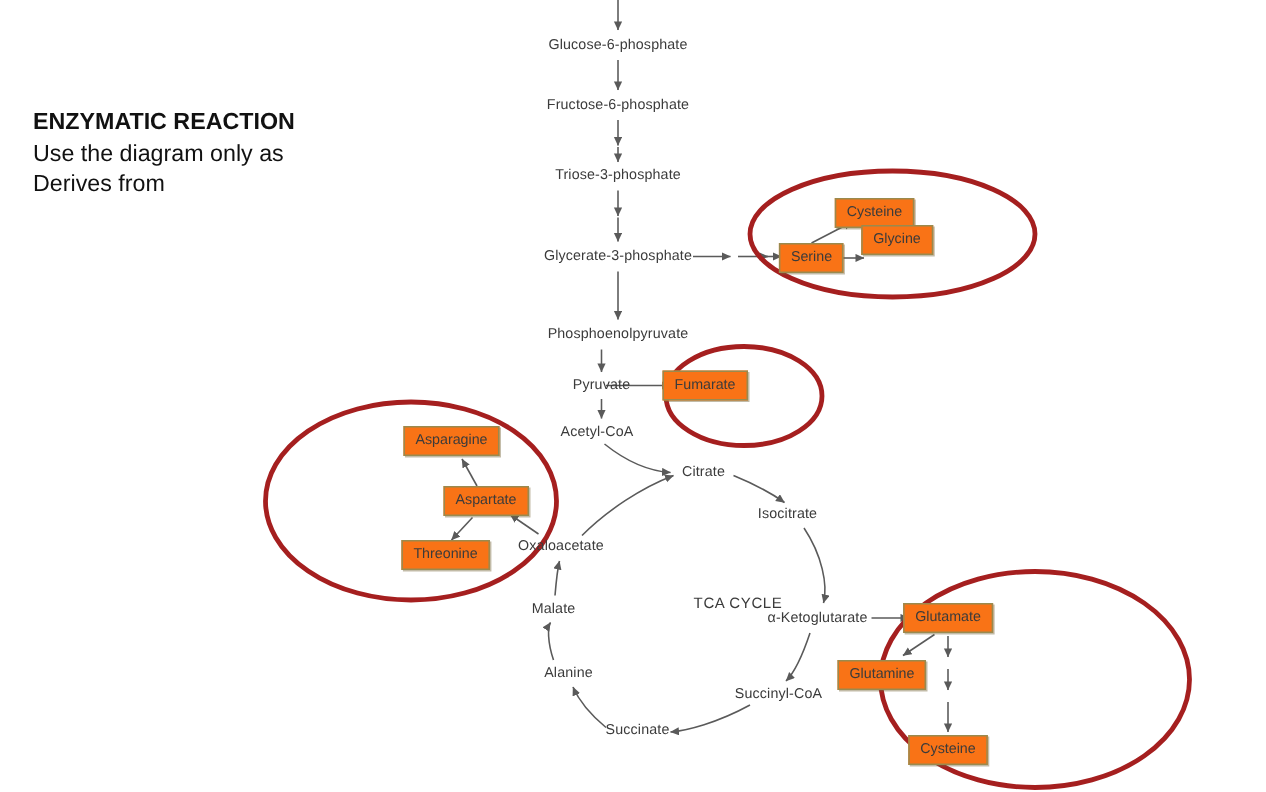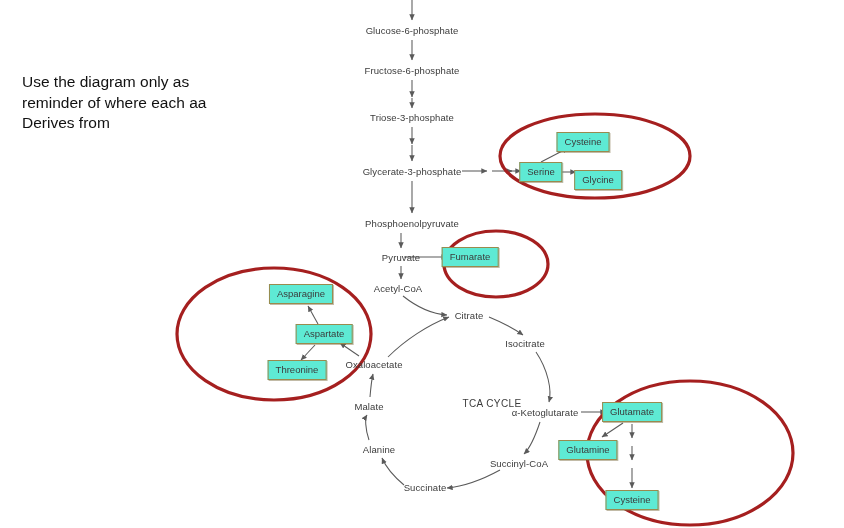--- a/index.html
+++ b/index.html
@@ -18,33 +18,33 @@
   #diagram{position:absolute;left:0;top:0;width:844px;height:528px;}
 
   
   .met{position:absolute;font-size:9.5px;color:#3b3b3b;white-space:nowrap;
        transform:translate(-50%,-50%);letter-spacing:.1px;text-align:center;}
   .tcatitle{position:absolute;font-size:10px;color:#3b3b3b;white-space:nowrap;
        transform:translate(-50%,-50%);letter-spacing:.4px;margin-left:29px;}
 
   
   .aa{position:absolute;transform:translate(-50%,-50%);
-      background:#5eead4;border:1px solid #9a8a4e;
+      background:#f97316;border:1px solid #9a8a4e;
       box-shadow:1px 1px 0 rgba(120,105,60,.45);
       font-size:9.5px;color:#3b3b3b;white-space:nowrap;
       padding:3px 7px 4px 7px;text-align:center;line-height:11px;}
 </style>
 </head>
 <body>
 
 <div id="slide">
 
   <div id="note">
+    <div class="ln">ENZYMATIC REACTION</div>
     <div class="ln reg">Use the diagram only as</div>
-    <div class="ln reg">reminder of where each aa</div>
     <div class="ln reg">Derives from</div>
   </div>
 
   <svg id="diagram" viewBox="0 0 844 528">
     <defs>
       <marker id="ah" markerWidth="7" markerHeight="7" refX="5.4" refY="2.6" orient="auto" markerUnits="strokeWidth">
         <path d="M0,0 L5.6,2.6 L0,5.2 z" fill="#5a5a5a"></path>
       </marker>
     </defs>
 
@@ -117,21 +117,21 @@
   <div class="met" style="left:519px;top:463px">Succinyl-CoA</div>
   <div class="met" style="left:425px;top:487px">Succinate</div>
   <div class="met" style="left:379px;top:449px">Alanine</div>
   <div class="met" style="left:369px;top:406px">Malate</div>
   <div class="met" style="left:374px;top:364px">Oxaloacetate</div>
 
   <div class="tcatitle" style="left:463px;top:403px">TCA CYCLE</div>
 
   <div class="aa" style="left:583px;top:142px">Cysteine</div>
   <div class="aa" style="left:541px;top:172px">Serine</div>
-  <div class="aa" style="left:598px;top:180px">Glycine</div>
+  <div class="aa" style="left:598px;top:160px">Glycine</div>
   <div class="aa" style="left:470px;top:257px">Fumarate</div>
   <div class="aa" style="left:301px;top:294px">Asparagine</div>
   <div class="aa" style="left:324px;top:334px">Aspartate</div>
   <div class="aa" style="left:297px;top:370px">Threonine</div>
   <div class="aa" style="left:632px;top:412px">Glutamate</div>
   <div class="aa" style="left:588px;top:450px">Glutamine</div>
   <div class="aa" style="left:632px;top:500px">Cysteine</div>
 
 </div>
 

